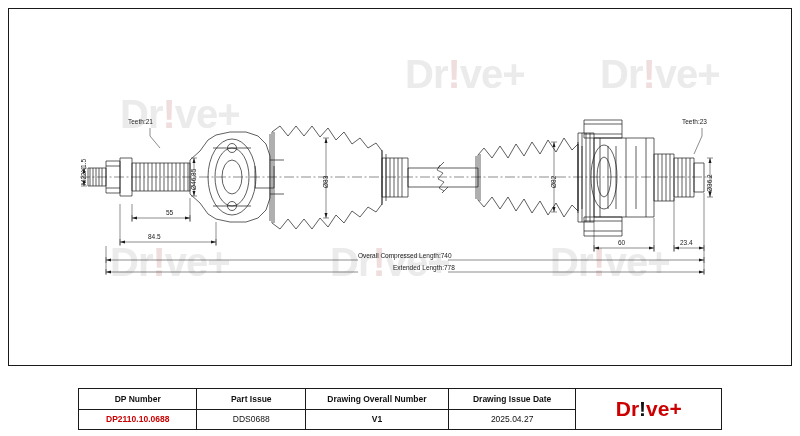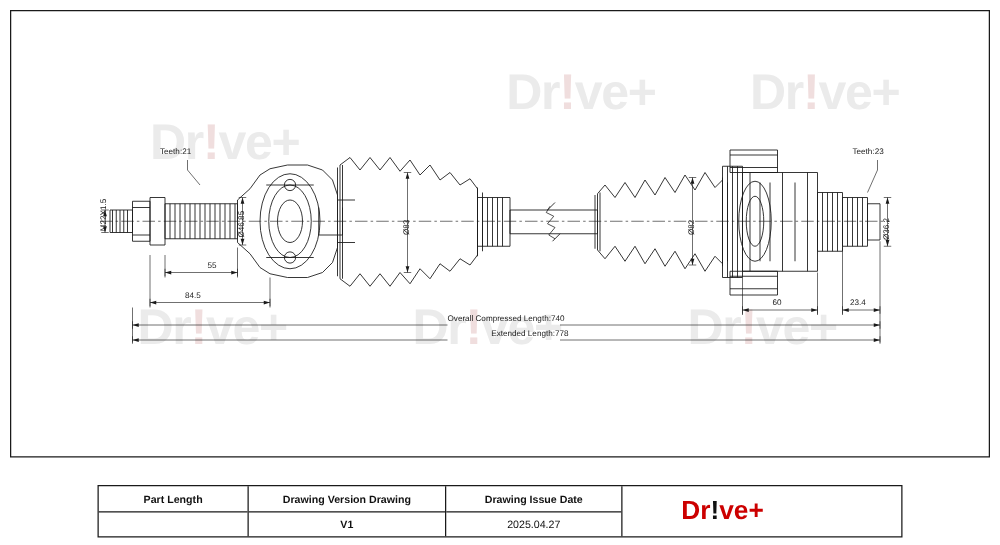--- a/index.html
+++ b/index.html
@@ -295,27 +295,32 @@
     <div class="dim" style="left:148px; top:233px;">84.5</div>
     <div class="dim" style="left:618px; top:239px;">60</div>
     <div class="dim" style="left:680px; top:239px;">23.4</div>
 
     <div class="dim c" style="left:358px; top:252px;">Overall  Compressed  Length:740</div>
     <div class="dim c" style="left:393px; top:264px;">Extended  Length:778</div>
   </div>
 
   <div class="titleblock">
 
+    <div class="tb-col" style="width:131px;">
+      <div class="tb-head">DP Number</div>
+      <div class="tb-val red">DP2110.10.0688</div>
+    </div>
 
     <div class="tb-col" style="width:120px;">
-      <div class="tb-head">Part Length</div>
+      <div class="tb-head">Part Issue</div>
+      <div class="tb-val">DDS0688</div>
     </div>
 
     <div class="tb-col" style="width:158px;">
-      <div class="tb-head">Drawing Version Drawing</div>
+      <div class="tb-head">Drawing Overall Number</div>
       <div class="tb-val bold">V1</div>
     </div>
 
     <div class="tb-col" style="width:141px;">
       <div class="tb-head">Drawing Issue Date</div>
       <div class="tb-val">2025.04.27</div>
     </div>
 
     <div class="tb-logo">
       <span>Dr</span>

